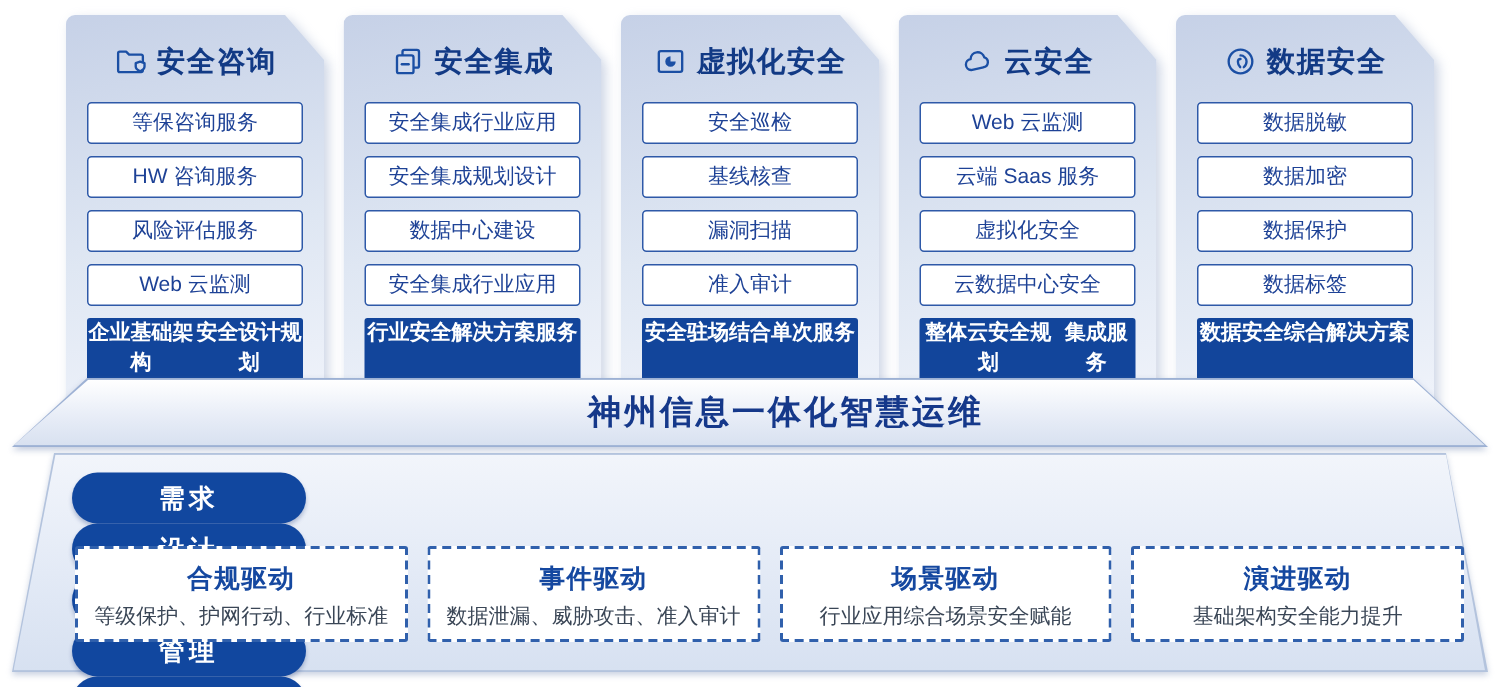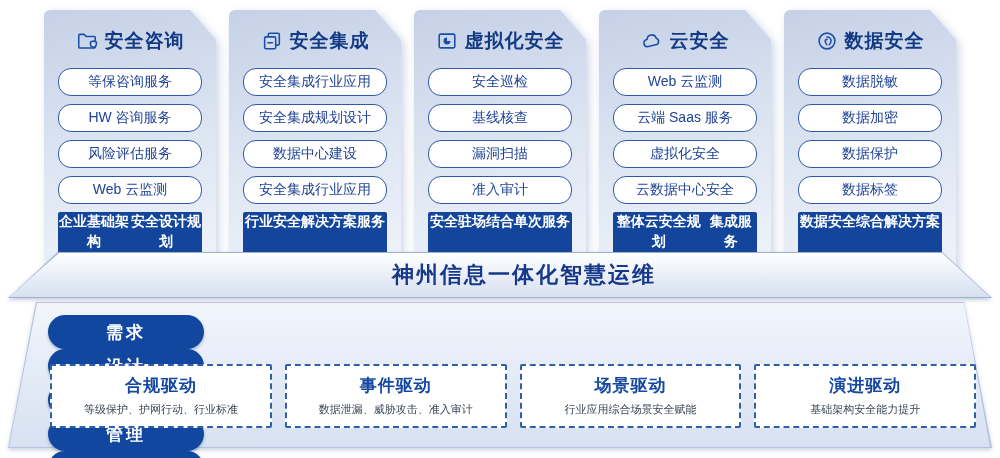--- a/index.html
+++ b/index.html
@@ -18,21 +18,21 @@
     clip-path:polygon(0 0,calc(100% - 26px) 0,100% 30px,100% 100%,0 100%);
     border-radius:6px 0 4px 4px;
     background:linear-gradient(168deg,#c6d1e7 0%,#dfe7f3 55%,#f1f4fb 100%);
     padding:12px 14px 0;
   }
   .card-header{display:flex;align-items:center;justify-content:center;gap:7px;height:30px;margin:4px 0 12px;}
   .card-title{font-size:19px;font-weight:bold;color:#123a85;letter-spacing:1px;white-space:nowrap;}
   .icon{display:flex;align-items:center;}
   .item{
     height:28px;line-height:25px;background:#ffffff;
-    border:1.5px solid #2e59a8;border-radius:13px;margin-bottom:8px;
+    border:1.5px solid #2e59a8;border-radius:3px;margin-bottom:8px;
     text-align:center;font-size:14px;color:#1e4296;box-sizing:border-box;
     white-space:nowrap;overflow:hidden;
   }
   .highlight{
     margin-top:3px;height:46px;background:#12459b;border-radius:2px;
     color:#ffffff;font-weight:bold;font-size:14px;text-align:center;
     display:flex;flex-direction:row;justify-content:center;line-height:1.4;
   }
   
   .banner-wrap{position:absolute;top:252px;left:0;width:1000px;height:46px;
@@ -60,21 +60,21 @@
     display:flex;align-items:center;justify-content:center;
     box-shadow:0 2px 3px rgba(20,50,120,.3);
   }
   
   .drivers{position:absolute;top:364px;left:34px;width:926px;display:flex;gap:13px;padding-left:16px;}
   .driver{
     flex:1;height:64px;background:#ffffff;border:2px dashed #3060ac;border-radius:2px;
     text-align:center;box-sizing:border-box;padding-top:8px;
   }
   .driver-title{font-size:17px;font-weight:bold;color:#1548a0;margin-bottom:5px;letter-spacing:1px;}
-  .driver-desc{font-size:11px;color:#3a4656;white-space:nowrap;}
+  .driver-desc{font-size:14px;color:#3a4656;white-space:nowrap;}
   svg{stroke:#1b4fa4;fill:none;stroke-width:1.7;stroke-linejoin:round;stroke-linecap:round;}
 </style>
 </head>
 <body>
 
 <div class="card-wrap" style="left:44px">
   <div class="card">
     <div class="card-header">
       <span class="icon">
         <svg viewBox="0 0 24 24" width="22" height="22">

